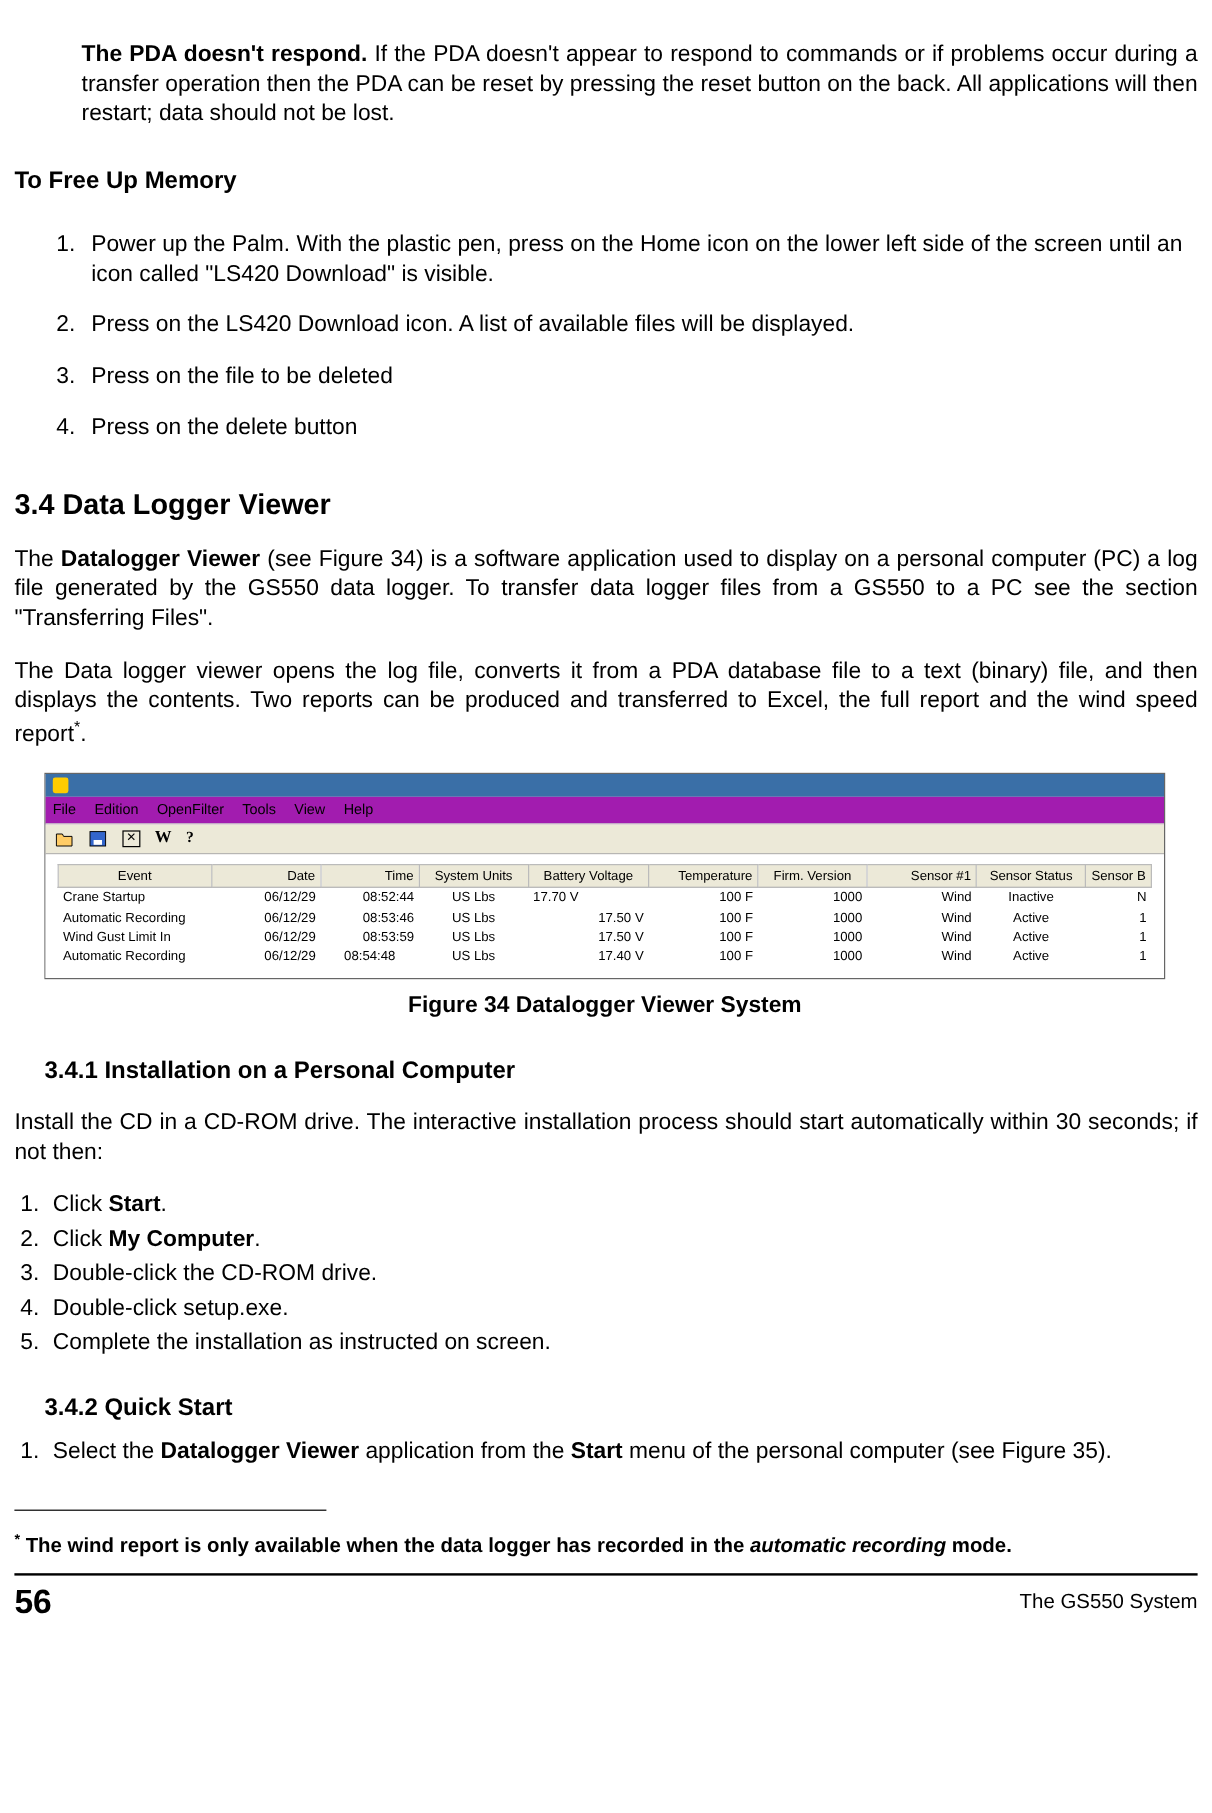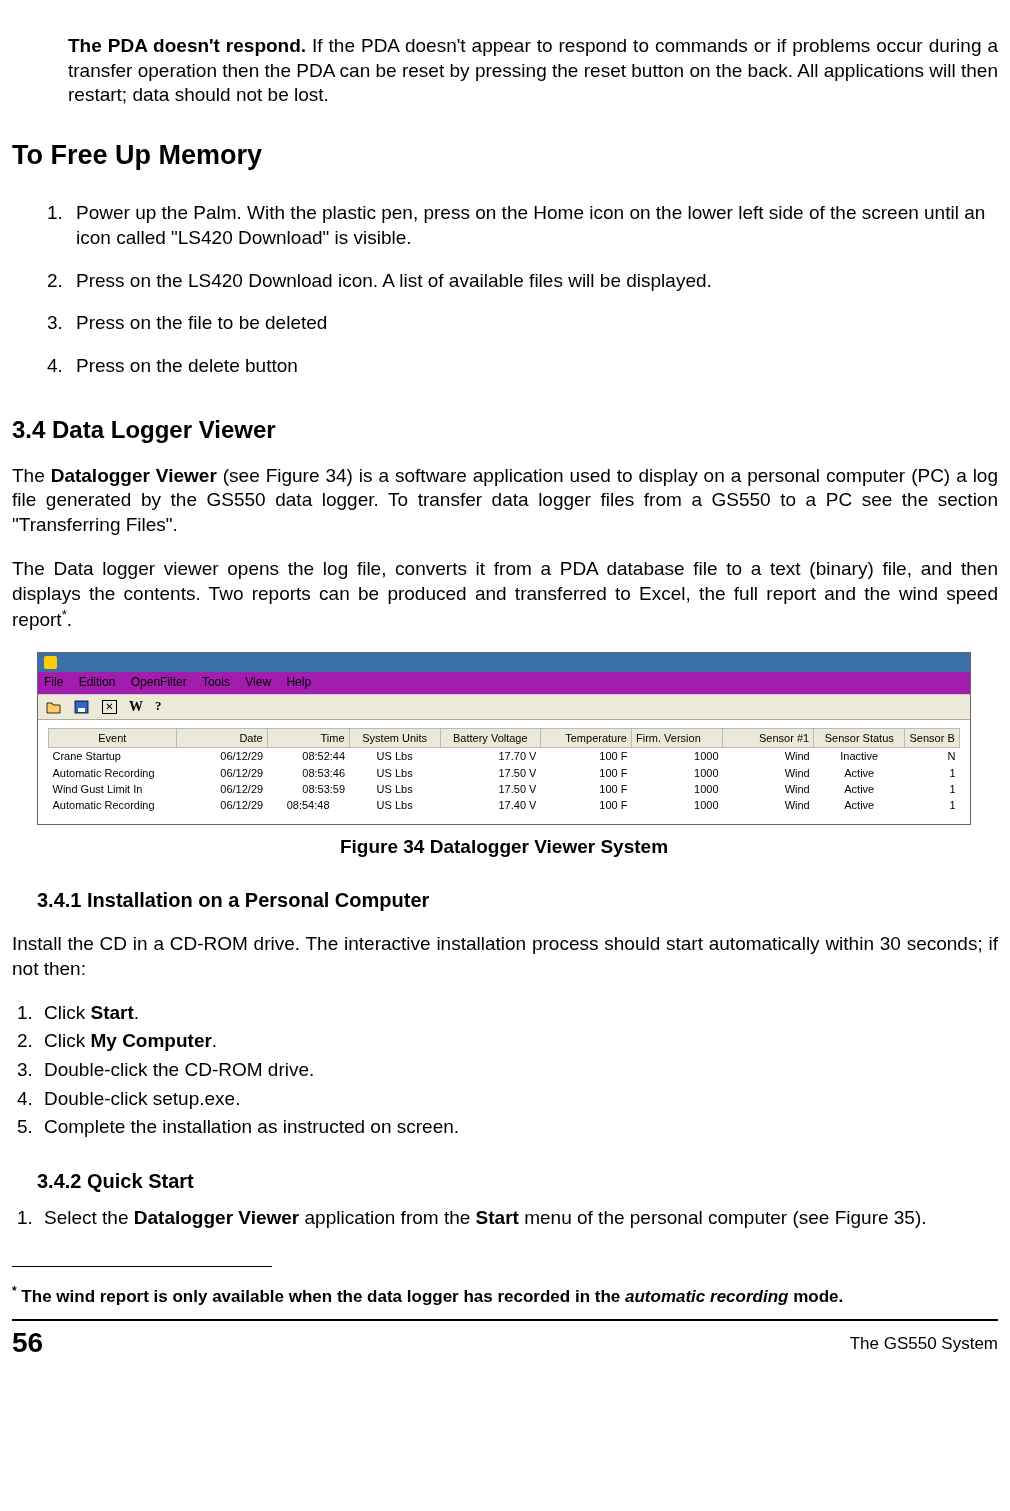--- a/index.html
+++ b/index.html
@@ -11,21 +11,21 @@
       color: #000;
       width: 986px;
     }
     .para-indent {
       margin-left: 56px;
       text-align: justify;
       margin-bottom: 18px;
     }
     .bold { font-weight: bold; }
     h3.subheading {
-      font-size: 27px;
+      font-size: 20px;
       font-weight: bold;
       margin: 30px 0 28px 0;
     }
     h2.heading {
       font-size: 24px;
       font-weight: bold;
       margin: 35px 0 14px 0;
     }
     h3.sub2 {
       font-size: 20px;
@@ -228,33 +228,33 @@
           <col style="width:6%">
         </colgroup>
         <thead>
           <tr>
             <th>Event</th>
             <th style="text-align:right">Date</th>
             <th style="text-align:right">Time</th>
             <th style="">System Units</th>
             <th style="text-align:center">Battery Voltage</th>
             <th style="text-align:right">Temperature</th>
-            <th style="text-align:left">Firm. Version</th>
+            <th style="text-align:center">Firm. Version</th>
             <th style="text-align:right">Sensor #1</th>
             <th style="text-align:center">Sensor Status</th>
             <th>Sensor B</th>
           </tr>
         </thead>
         <tbody id="log-tbody">
             <tr>
               <td style="text-align: left;">Crane Startup</td>
               <td style="text-align: right;">06/12/29</td>
               <td style="text-align: right;">08:52:44</td>
               <td style="text-align: center;">US Lbs</td>
-              <td style="text-align: right;">17.70 V</td>
+              <td style="text-align: left;">17.70 V</td>
               <td style="text-align: right;">100 F</td>
               <td style="text-align: right;">1000</td>
               <td style="text-align: right;">Wind</td>
               <td style="text-align: center;">Inactive</td>
               <td style="text-align: right;">N</td>
             </tr>
             <tr>
               <td style="text-align: left;">Automatic Recording</td>
               <td style="text-align: right;">06/12/29</td>
               <td style="text-align: right;">08:53:46</td>

